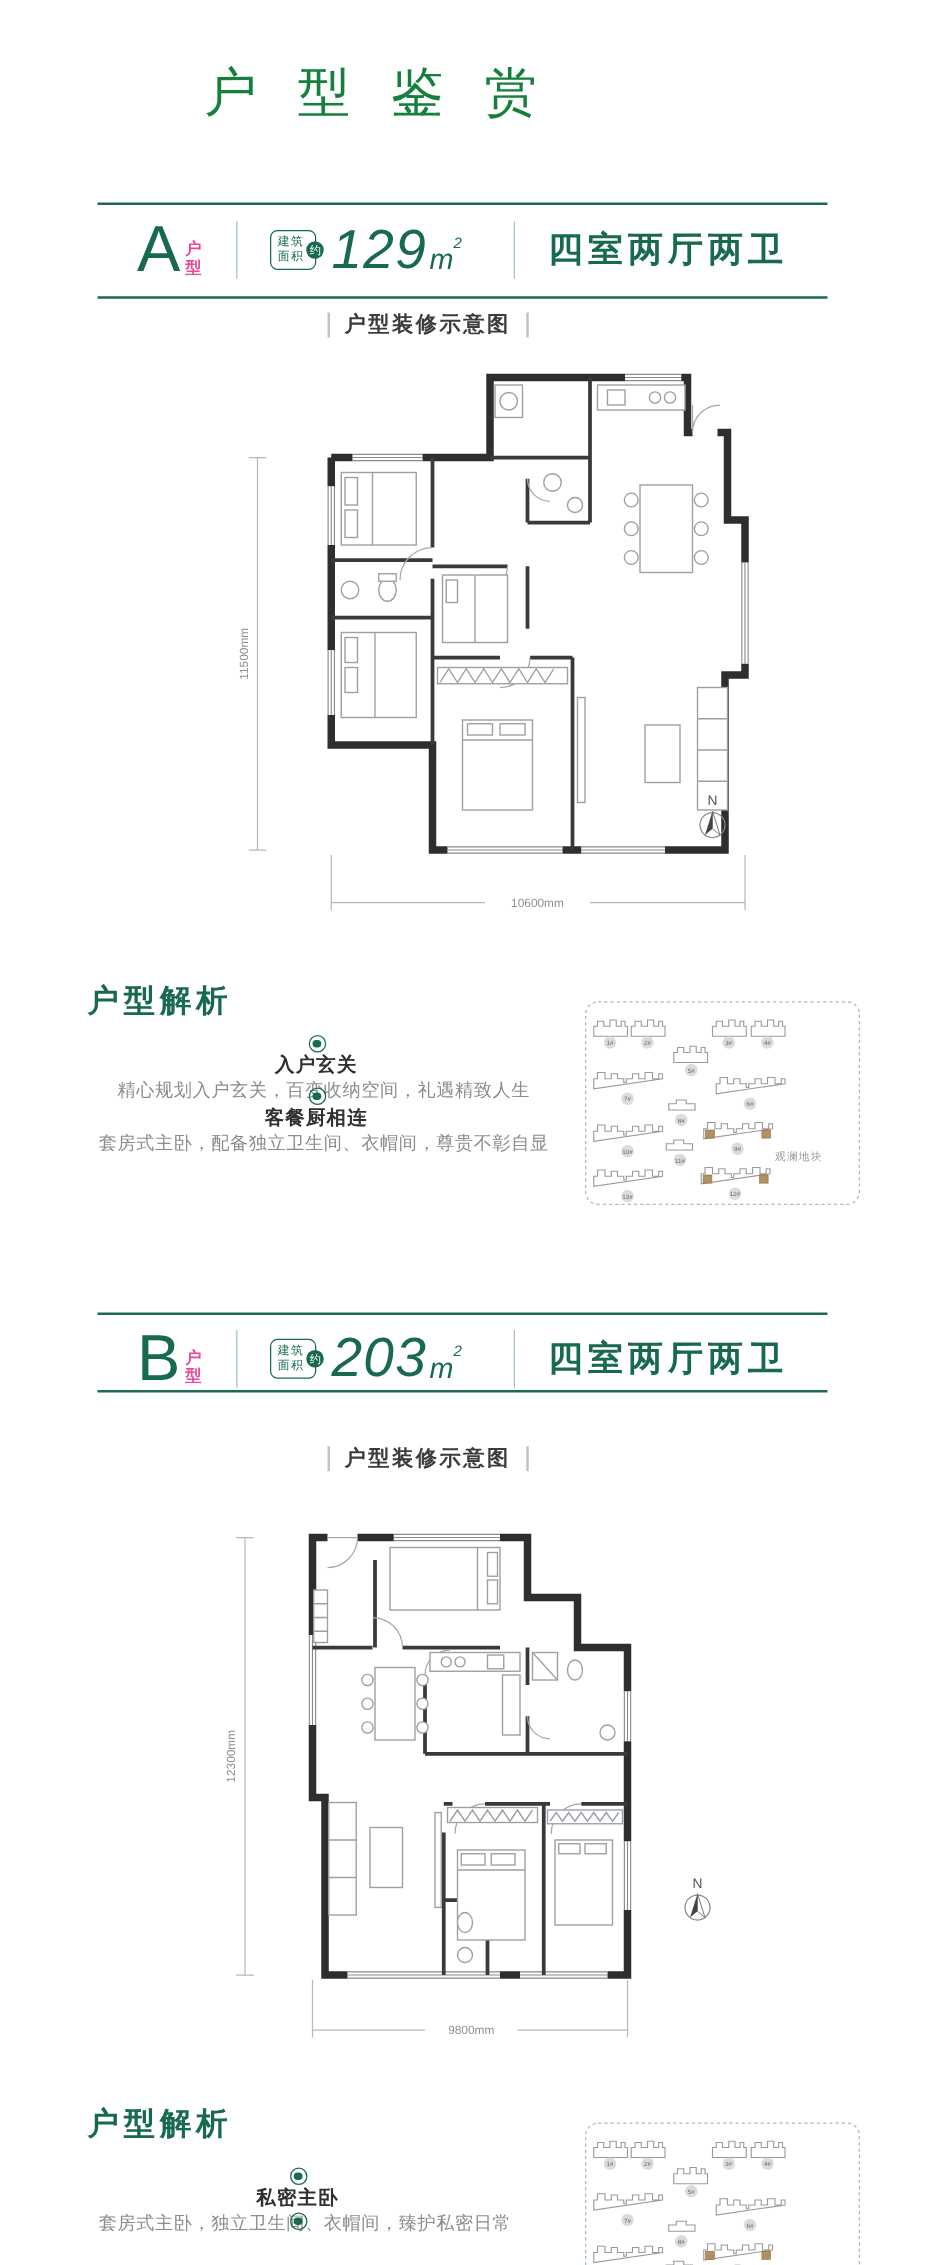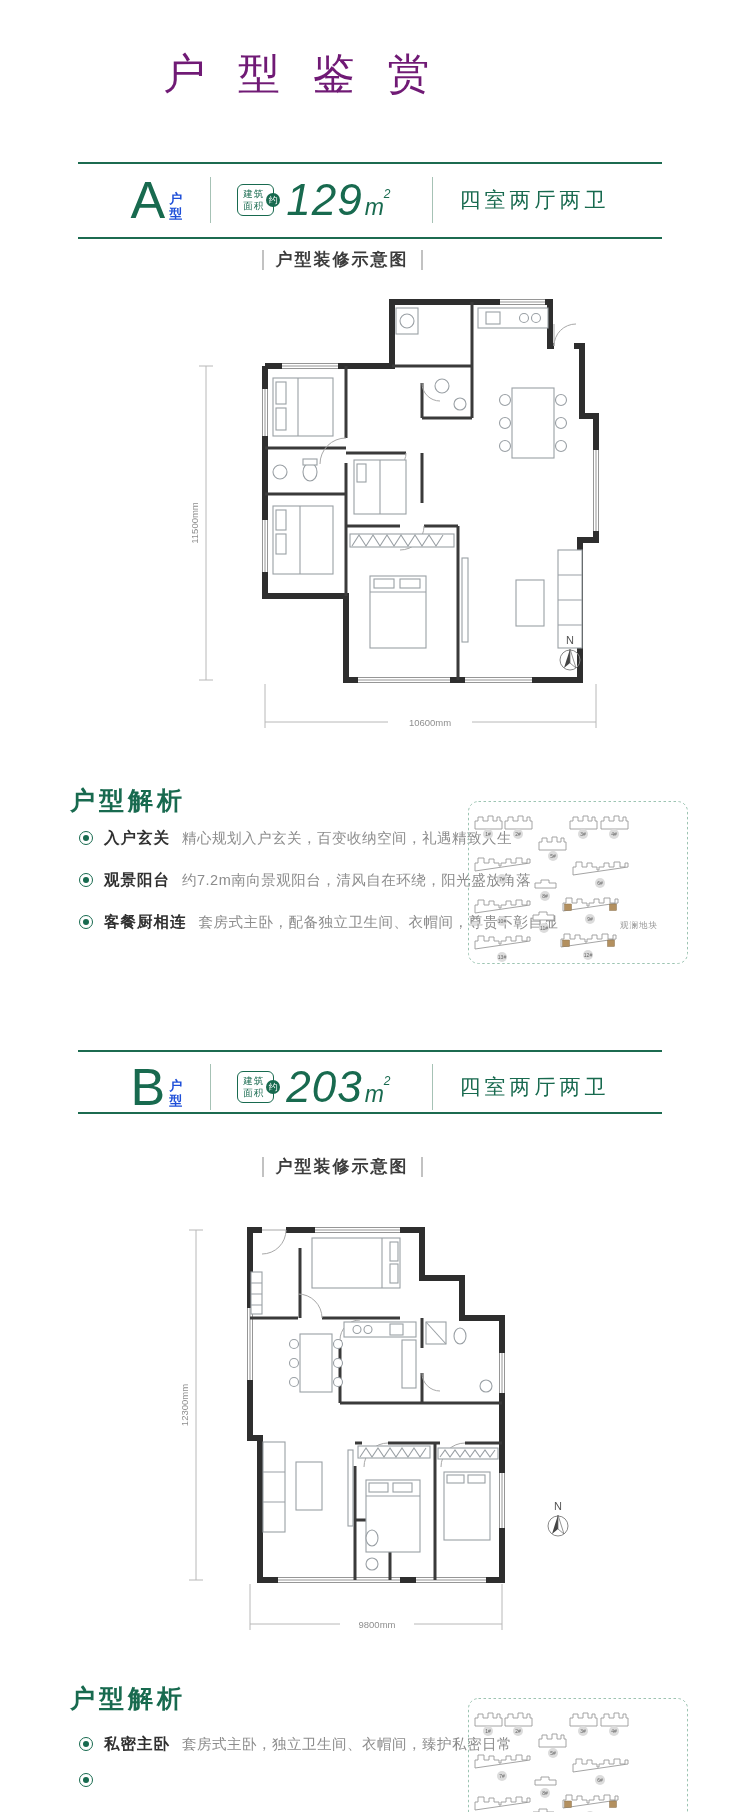--- a/index.html
+++ b/index.html
@@ -1,43 +1,43 @@
 <!DOCTYPE html>
 <html><head>
 <meta charset="utf-8">
 <style>
   html,body{margin:0;padding:0;background:#fff;}
   .page{position:relative;width:740px;height:1812px;background:#fff;overflow:hidden;
         font-family:"Liberation Sans",sans-serif;}
   .title{position:absolute;top:46px;left:0;width:593px;text-align:center;
-         font-size:42px;font-weight:500;color:#701a75;letter-spacing:0.78em;padding-left:0.78em;box-sizing:border-box;}
+         font-size:42px;font-weight:500;color:#15803d;letter-spacing:0.78em;padding-left:0.78em;box-sizing:border-box;}
   .rule{position:absolute;left:78px;width:584px;height:2px;background:#1c6b50;}
   .type-header{position:absolute;left:78px;width:584px;height:74px;display:flex;align-items:center;justify-content:center;}
   .letter{font-size:52px;color:#186a4f;font-weight:500;line-height:1;}
-  .letter-label{width:15px;word-break:break-all;font-size:13px;line-height:1.15;color:#1d4ed8;
+  .letter-label{width:15px;word-break:break-all;font-size:13px;line-height:1.15;color:#ec4899;
                 margin:14px 0 0 4px;font-weight:bold;}
   .vdiv{width:1px;height:46px;background:#a6c2b5;margin:0 26px;}
   .badge{position:relative;margin-right:12px;}
   .badge-box{border:1.2px solid #186a4f;border-radius:6px;padding:3px 9px 3px 5px;width:21px;
              font-size:9.5px;font-weight:normal;color:#186a4f;line-height:1.3;letter-spacing:1px;word-break:break-all;}
   .badge-about{position:absolute;right:-6px;top:50%;margin-top:-7px;width:14px;height:14px;border-radius:50%;
                background:#186a4f;color:#fff;font-size:9px;line-height:14px;text-align:center;}
   .area{display:flex;align-items:flex-end;color:#186a4f;margin-right:16px;font-style:italic;}
   .area-value{font-size:44px;line-height:0.88;font-weight:500;letter-spacing:1px;}
   .area-unit{font-size:23px;line-height:1;margin-left:2px;}
   .area-sup{font-size:12px;margin-bottom:18px;}
-  .rooms{font-size:21px;color:#186a4f;letter-spacing:4px;font-weight:400;}
+  .rooms{font-size:28px;color:#186a4f;letter-spacing:4px;font-weight:700;}
   .diagram-label{position:absolute;left:0;width:684px;display:flex;align-items:center;justify-content:center;
                  color:#3c3c3c;font-size:17px;font-weight:bold;letter-spacing:2px;}
   .dl-bar{width:2px;height:20px;background:#c2c2c2;}
   .dl-bar.l{margin-right:12px;} .dl-bar.r{margin-left:12px;}
   .fp{position:absolute;}
   .analysis-title{position:absolute;left:70px;font-size:25px;font-weight:bold;color:#186a4f;letter-spacing:4px;}
   .bullets{position:absolute;left:79px;display:flex;flex-direction:column;}
-  .bullet-row{display:flex;align-items:center;height:20px;}
+  .bullet-row{display:flex;align-items:center;height:20px;flex-direction:column;}
   .ba .bullet-row{margin-bottom:22px;} .bb .bullet-row{margin-bottom:16px;}
   .bullet-icon{width:12px;height:12px;border:1.5px solid #186a4f;border-radius:50%;position:relative;flex:none;margin-right:11px;}
   .bullet-icon::after{content:"";position:absolute;left:2.8px;top:2.8px;width:6.5px;height:6.5px;background:#186a4f;border-radius:50%;}
   .bullet-label{font-size:15.5px;font-weight:bold;color:#303030;letter-spacing:1px;margin-right:12px;white-space:nowrap;}
   .bullet-text{font-size:14.5px;color:#8c8c8c;letter-spacing:0.5px;white-space:nowrap;}
   .siteplan{position:absolute;left:467px;width:222px;height:165px;}
   svg text{font-family:"Liberation Sans",sans-serif;}
 </style>
 </head>
 <body>
@@ -155,25 +155,20 @@
 
   <div class="analysis-title" style="top:784px">户型解析</div>
   <div class="bullets ba" style="top:828px">
     <div class="bullet-row">
       <span class="bullet-icon"></span>
       <span class="bullet-label">入户玄关</span>
       <span class="bullet-text">精心规划入户玄关，百变收纳空间，礼遇精致人生</span>
     </div>
     <div class="bullet-row">
       <span class="bullet-icon"></span>
-      <span class="bullet-label">观景阳台</span>
-      <span class="bullet-text">约7.2m南向景观阳台，清风自在环绕，阳光盛放角落</span>
-    </div>
-    <div class="bullet-row">
-      <span class="bullet-icon"></span>
       <span class="bullet-label">客餐厨相连</span>
       <span class="bullet-text">套房式主卧，配备独立卫生间、衣帽间，尊贵不彰自显</span>
     </div>
   </div>
 
   <svg class="siteplan" style="top:800px" width="222" height="165" viewBox="0 0 222 165">
     <defs>
       <path id="bld1" d="m0,14 v-8 h3 v-4 h5 v4 h5 v-5 h5 v5 h4 v-4 h3 v4 h2 v8 z"></path>
       <path id="bld2" d="m0,15 v-8 h3 v-5 h6 v5 h5 v-4 h5 v4 h5 v3 h2 v-3 h5 v-4 h5 v4 h5 v-5 h6 v5 h5 v-4 h3 v4 z"></path>
       <path id="bld3" d="m0,8 v-5 h6 v-3 h8 v3 h7 v5 z"></path>

